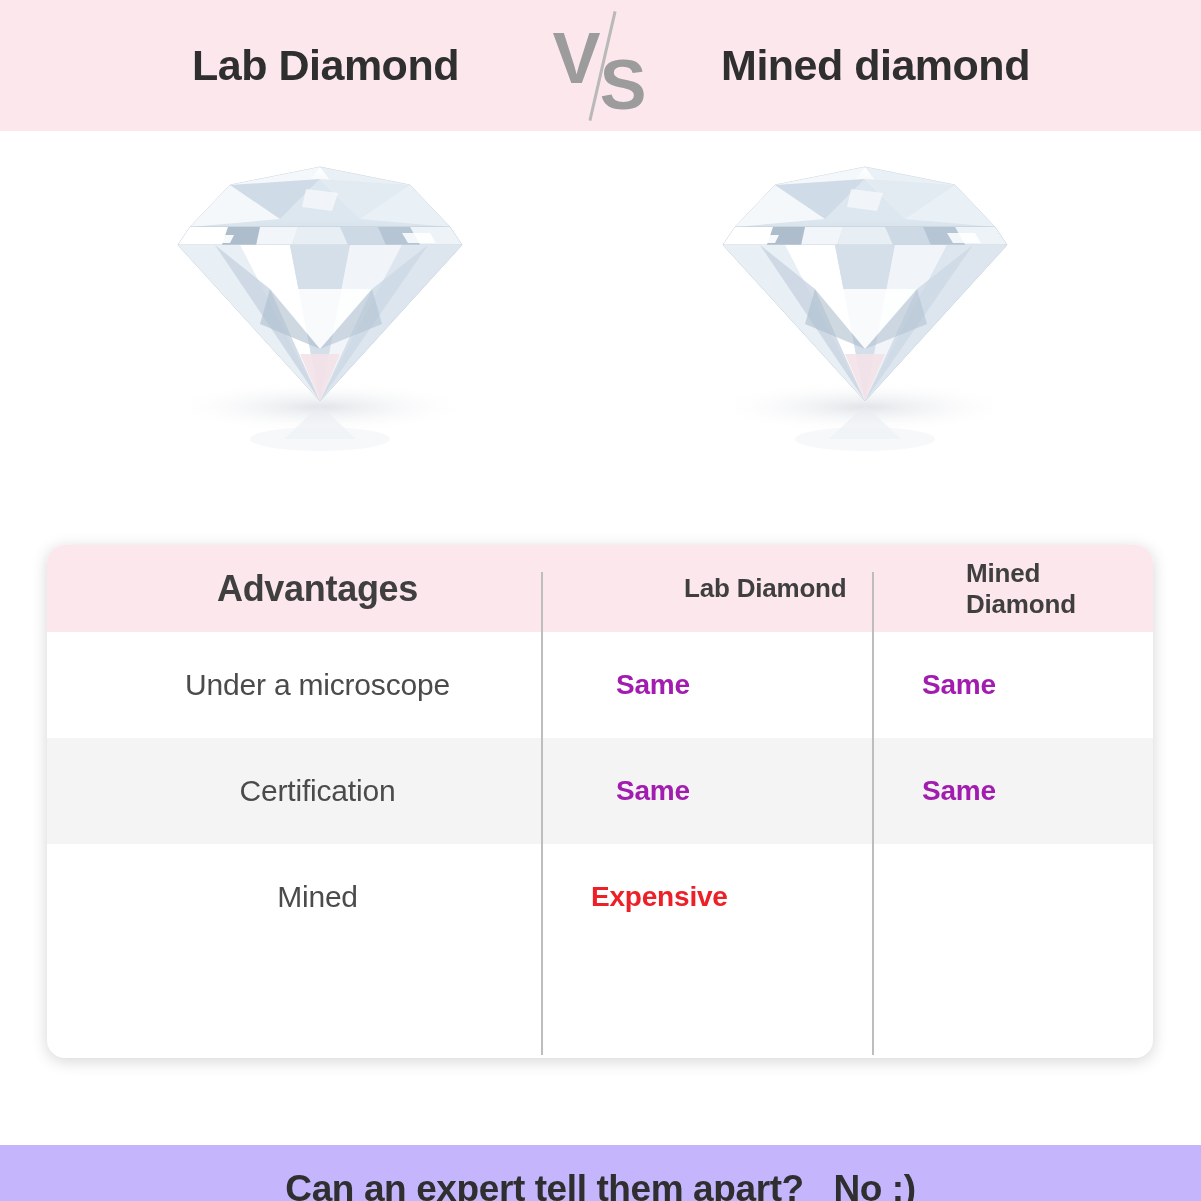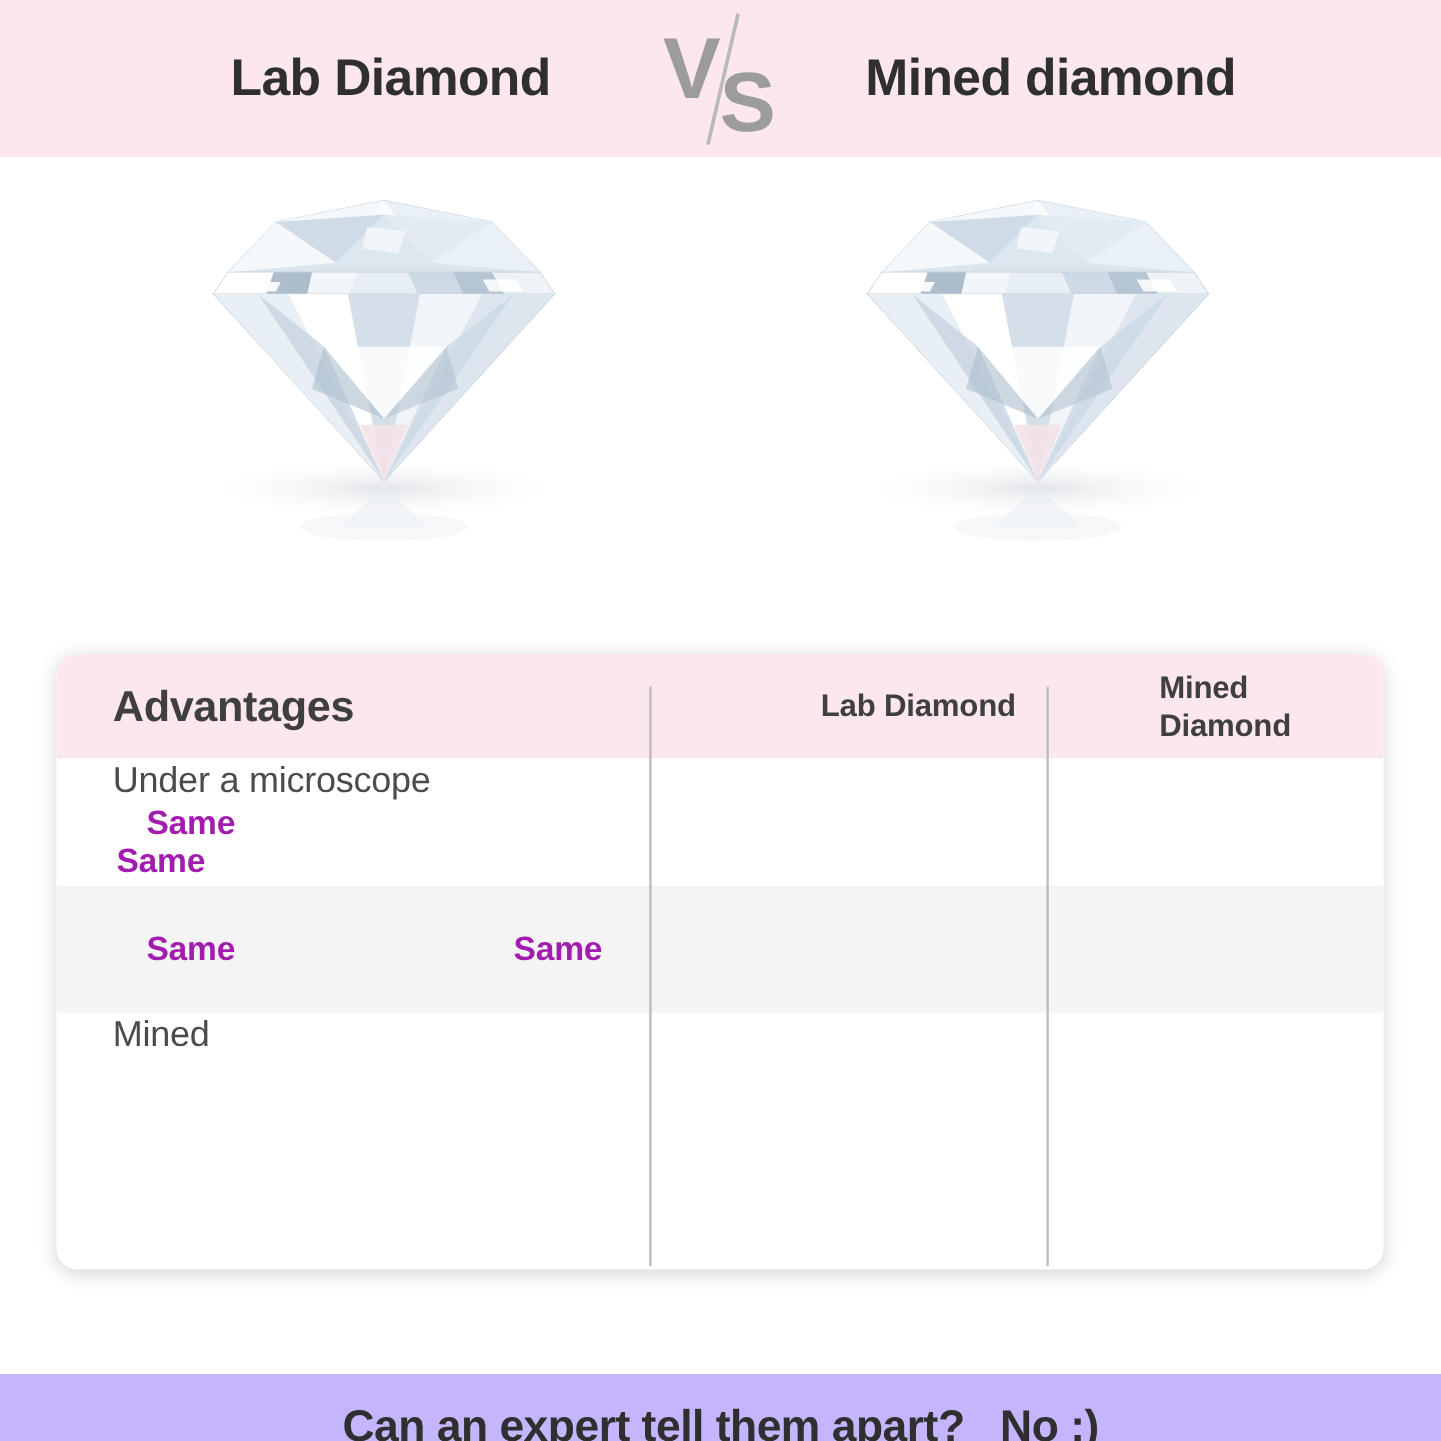--- a/index.html
+++ b/index.html
@@ -52,25 +52,25 @@
   .table-card{
     position:absolute; left:47px; top:545px; width:1106px; height:513px;
     background:#ffffff; border-radius:18px;
     box-shadow:0 3px 16px rgba(0,0,0,0.17);
     overflow:hidden;
   }
   .t-head{
     height:87px; background:#fce8ec; display:flex; align-items:center;
   }
   .t-row{ display:flex; align-items:stretch; height:106px; }
-  .t-row.odd { background:#ffffff;flex-direction:column; }
+  .t-row.odd { background:#ffffff; }
   .t-row.even{ background:#f4f4f4; }
   .t-row.tall{ height:108px; }
 
-  .c-label{ width:494px; display:flex; align-items:center; padding-left:47px; }
+  .c-label{ width:494px; display:flex; align-items:center; padding-left:47px;justify-content:center; }
   .c-val  { width:331px; display:flex; align-items:center; padding-left:75px; }
   .c-val2 { width:281px; display:flex; align-items:center; padding-left:50px; }
 
   .head-label{ font-size:36px; font-weight:bold; color:#3f3f3f; letter-spacing:-0.3px;}
   .head-col{ font-size:26px; font-weight:bold; color:#3f3f3f; letter-spacing:-0.2px;}
   .head-col.c1{ padding-left:68px; }
   .head-col.c2{ padding-left:44px; }
 
   .row-label{ font-size:30px; color:#4b4b4b; line-height:1.28; letter-spacing:-0.2px;}
   .row-val{ font-size:28px; font-weight:bold; letter-spacing:-0.2px; }
@@ -235,31 +235,37 @@
     </div>
     <div class="c-val">
       <span class="row-val v-green">Same</span>
     </div>
     <div class="c-val2">
       <span class="row-val v-green">Same</span>
     </div>
   </div>
 
   <div class="t-row even">
+    <div class="c-label">
+      <span class="row-label">Certification</span>
+    </div>
     <div class="c-val">
       <span class="row-val v-green">Same</span>
     </div>
     <div class="c-val2">
       <span class="row-val v-green">Same</span>
     </div>
   </div>
 
   <div class="t-row odd">
     <div class="c-label">
       <span class="row-label">Mined</span>
+    </div>
+    <div class="c-val2">
+      <span class="row-val v-red">Expensive</span>
     </div>
   </div>
 
 
   <div class="divider div-1"></div>
   <div class="divider div-2"></div>
 </div>
 
 <div class="bottom-banner">
   <span class="bottom-text">Can an expert tell them apart?   No :)</span>

